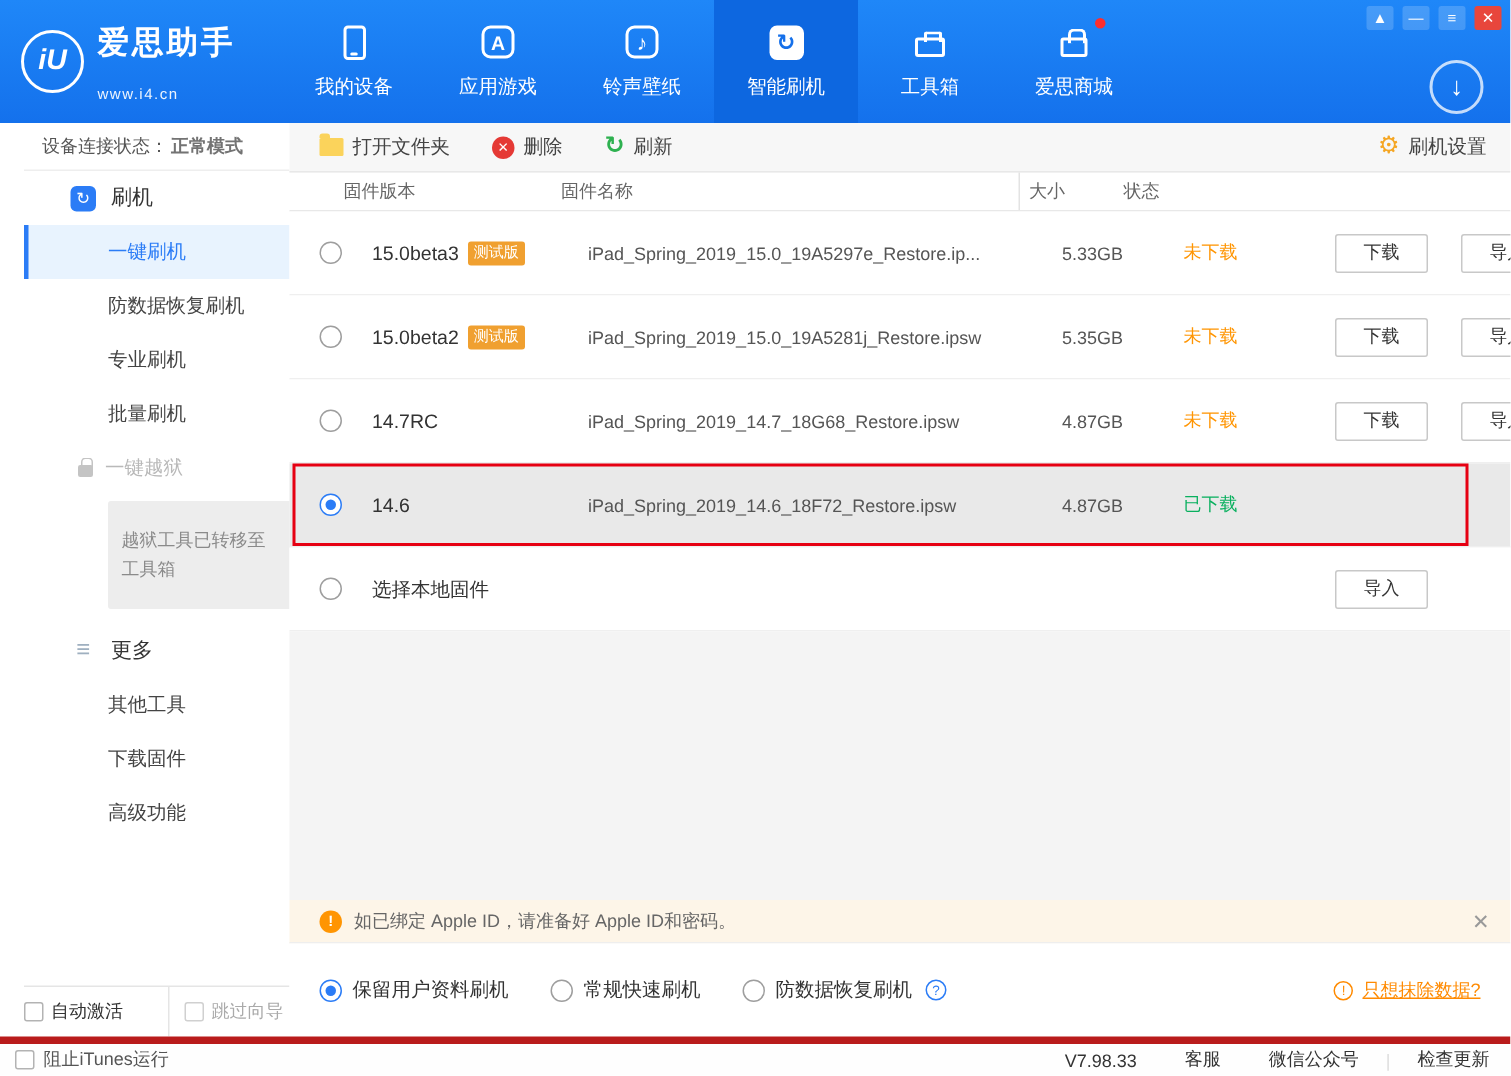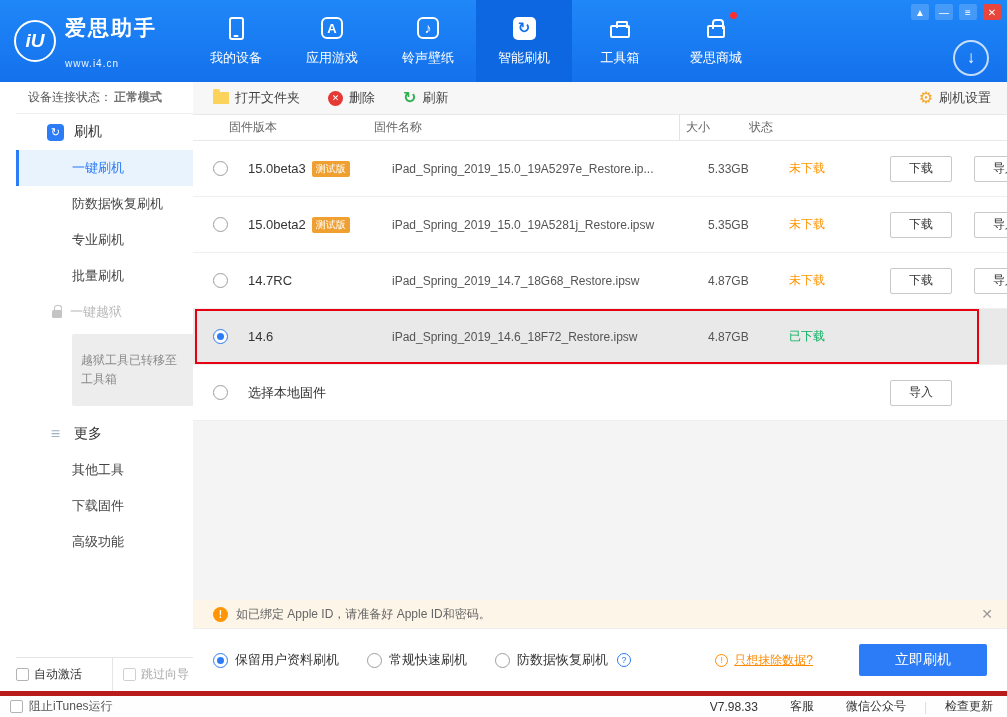--- a/index.html
+++ b/index.html
@@ -379,21 +379,20 @@
     </span>
     <span class="opt">
       <span class="radio"></span>
       <span>防数据恢复刷机</span>
       <span class="q-ico">?</span>
     </span>
     <span class="erase">
       <span class="i-ico">!</span>
       <span class="erase-link">只想抹除数据?</span>
     </span>
-    <button class="flash-btn">立即刷机</button>
   </div>
 </div>
 
 <div class="statusbar">
   <span class="sb-left">
     <span class="chk"></span>
     <span>阻止iTunes运行</span>
   </span>
   <span class="sb-right">
     <span>V7.98.33</span>

